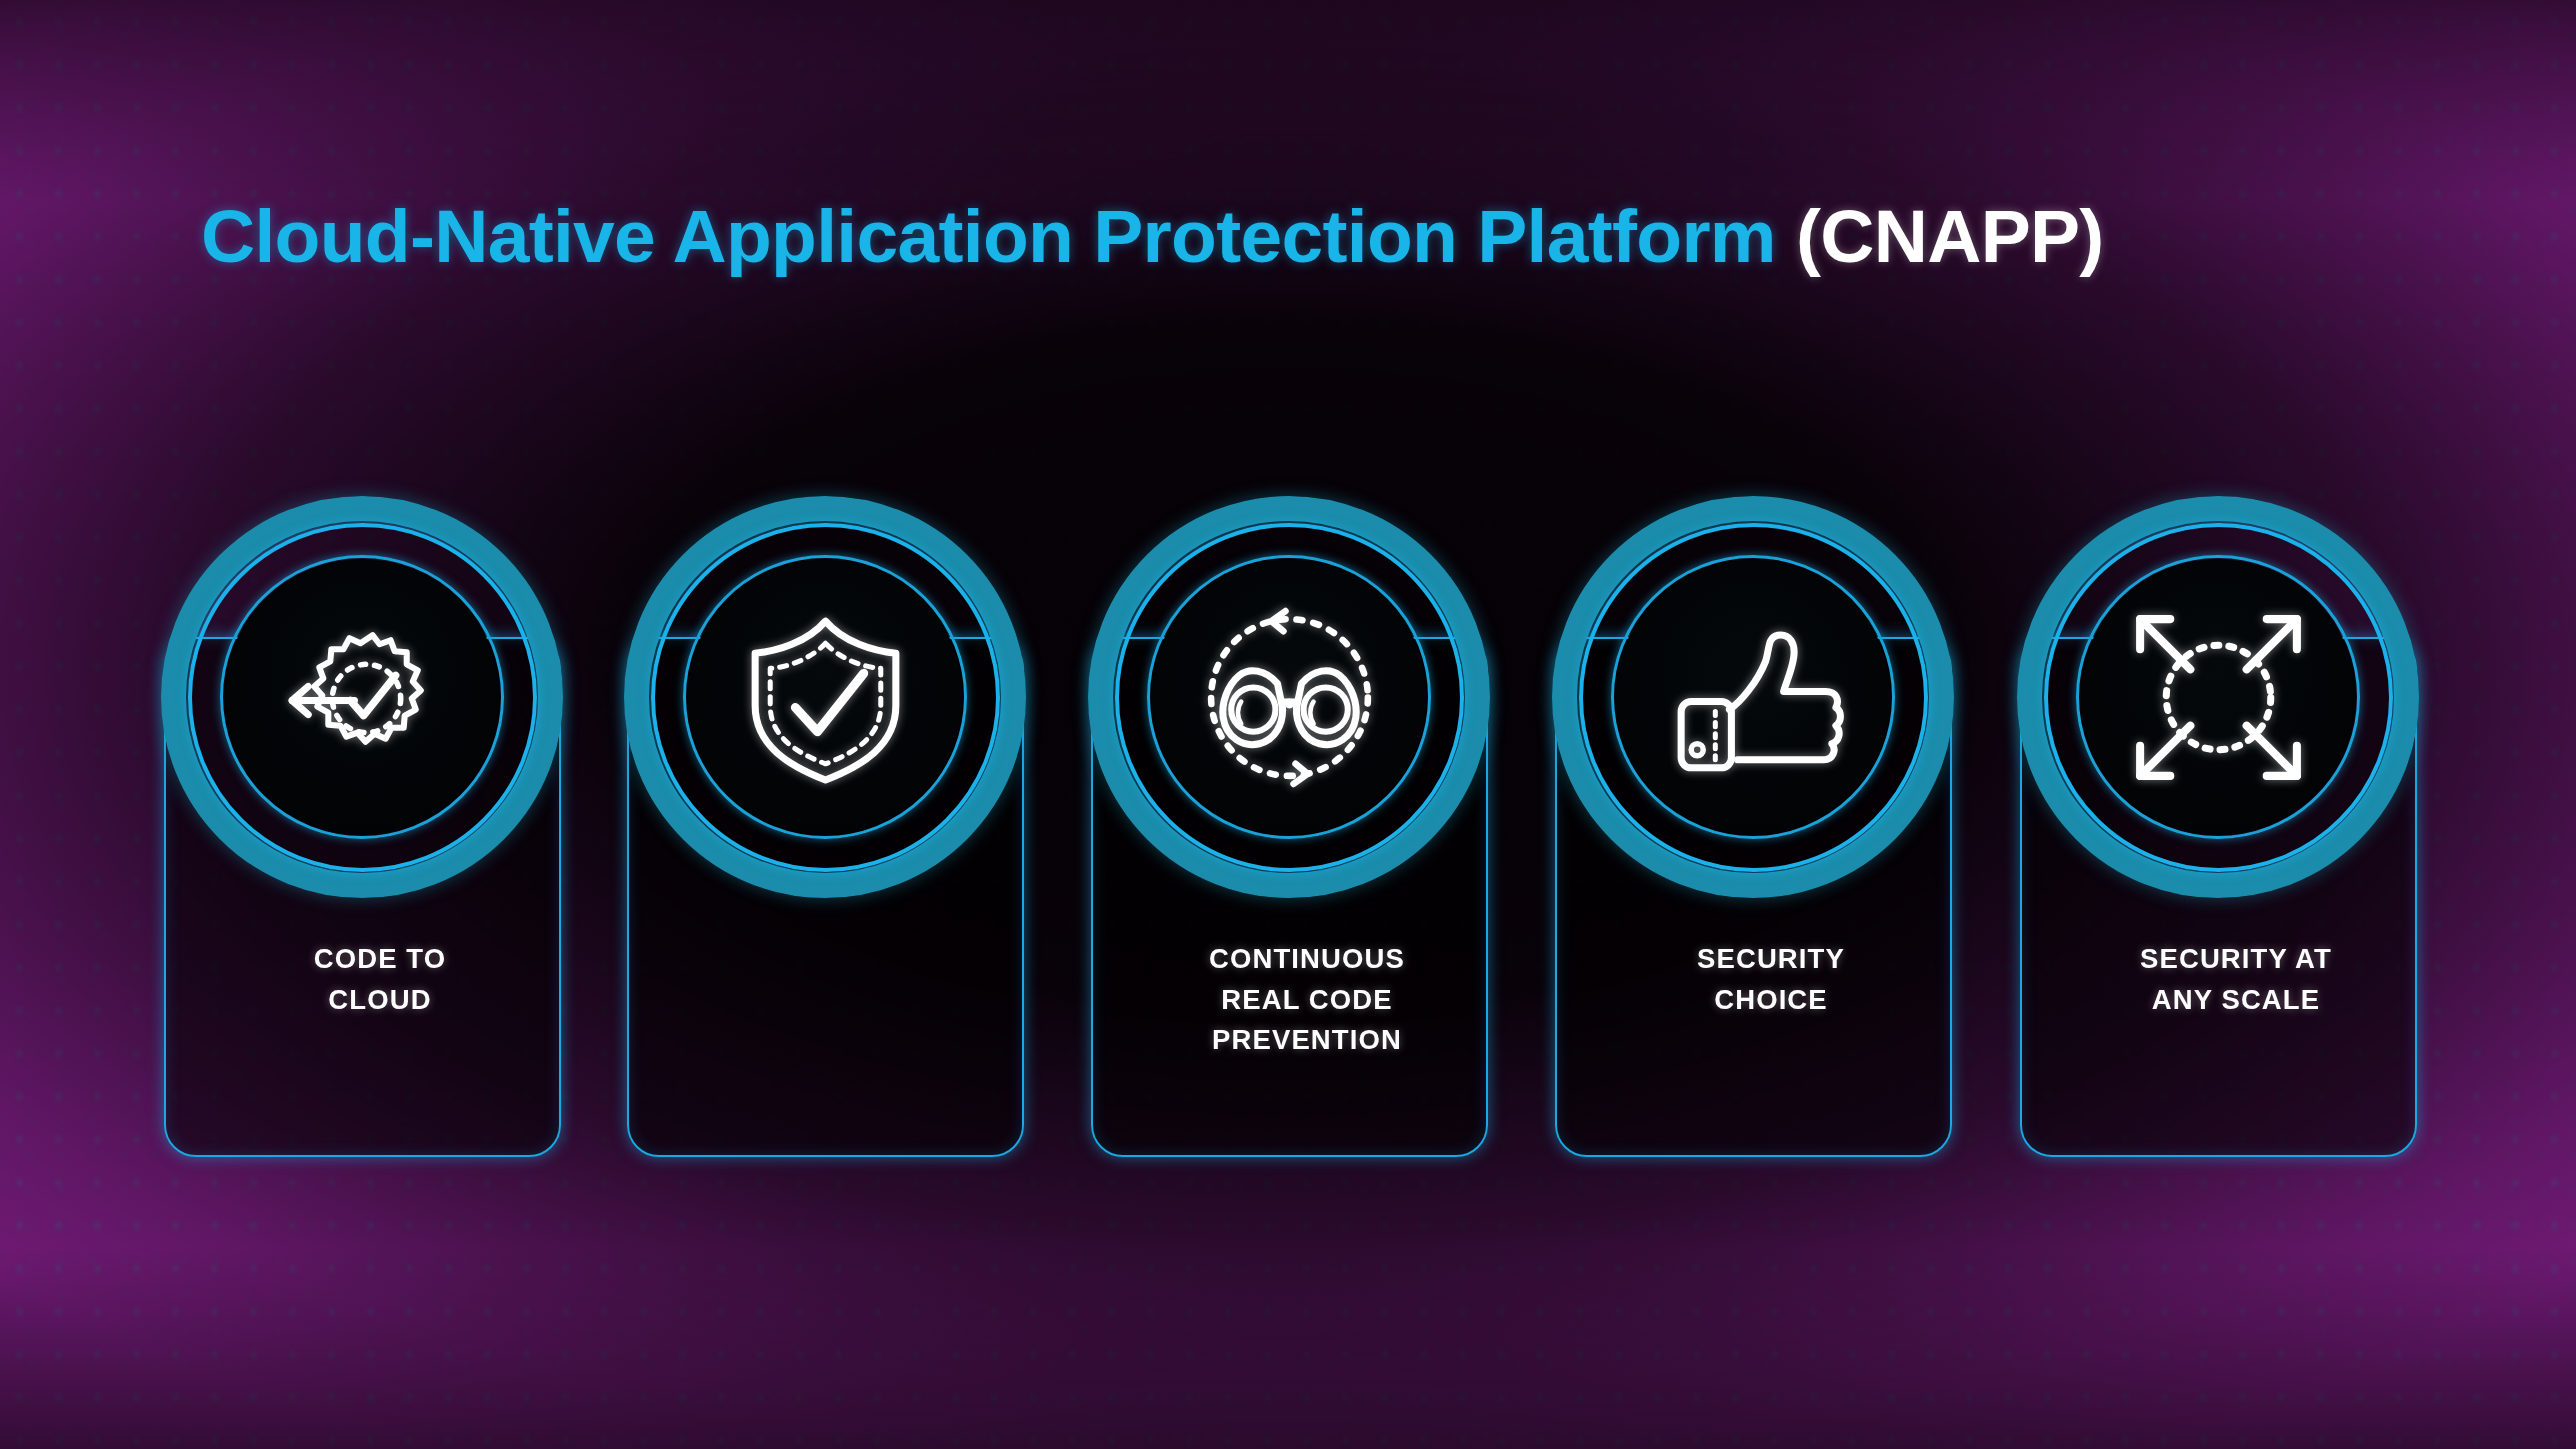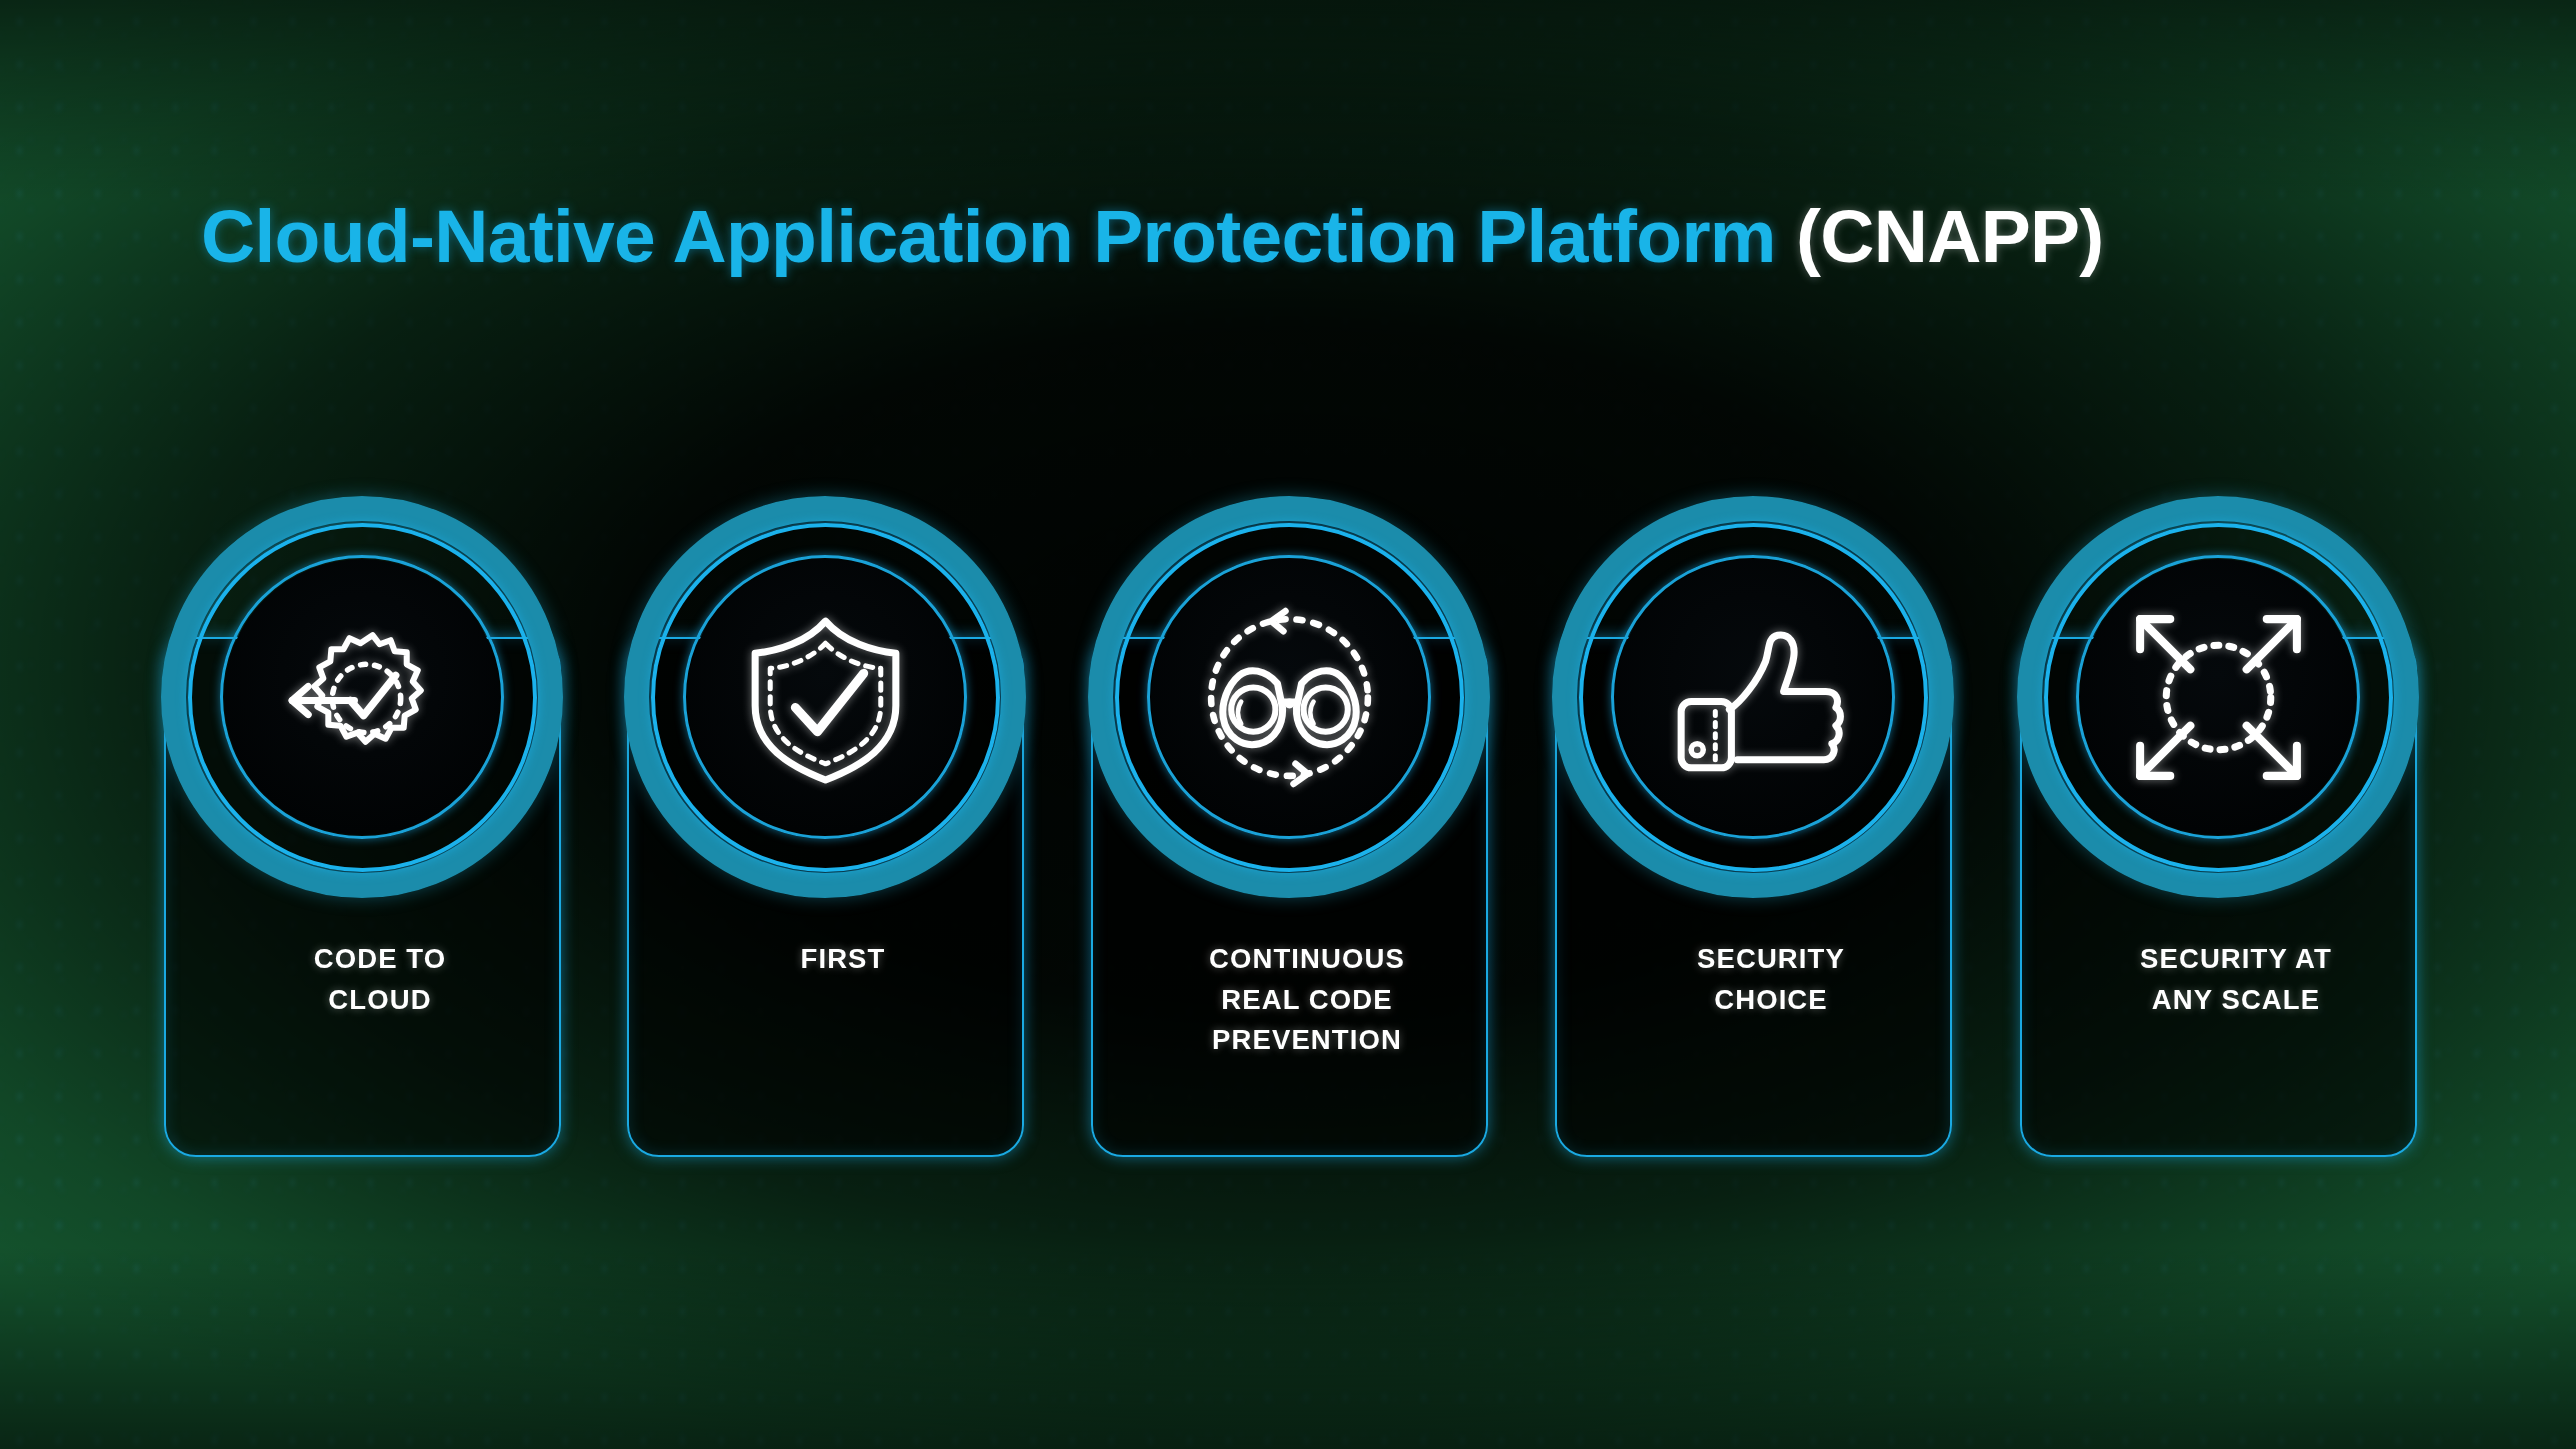--- a/index.html
+++ b/index.html
@@ -5,21 +5,21 @@
   html, body {
     margin: 0;
     padding: 0;
     background: #000000;
   }
   #slide {
     position: relative;
     width: 2576px;
     height: 1449px;
     overflow: hidden;
-    background: #14532d;
+    background: #701a75;
     font-family: "Liberation Sans", sans-serif;
   }
 
   
   .bg-dots {
     position: absolute;
     inset: 0;
     background-image:
       radial-gradient(ellipse 6px 9.4px at 50% 50%, rgba(52,150,160,0.30) 0%, rgba(30,95,105,0.12) 55%, rgba(0,0,0,0) 75%);
     background-size: 39px 43px;
@@ -225,21 +225,20 @@
 
             <path d="M100 24 C 82 45 52 54 30 56 L30 108 C30 148 64 168 100 182 C136 168 170 148 170 108 L170 56 C148 54 118 45 100 24 Z"></path>
 
             <path d="M100 46 C85 62 62 70 45 71 L45 108 C45 139 71 155 100 166 C129 155 155 139 155 108 L155 71 C138 70 115 62 100 46 Z" stroke-width="5" stroke-dasharray="7 8"></path>
 
             <path d="M70 110 l22 24 46 -58" stroke-width="9"></path>
           </svg>
         </div>
       </div>
       <div class="label">
-        <span class="ln">FIRST</span>
       </div>
     </div>
 
     <div class="pillar p2">
       <div class="card-outline"></div>
       <div class="emblem">
         <div class="ring-outer"></div>
         <div class="ring-mid"></div>
         <div class="ring-inner"></div>
         <div class="disc"></div>

